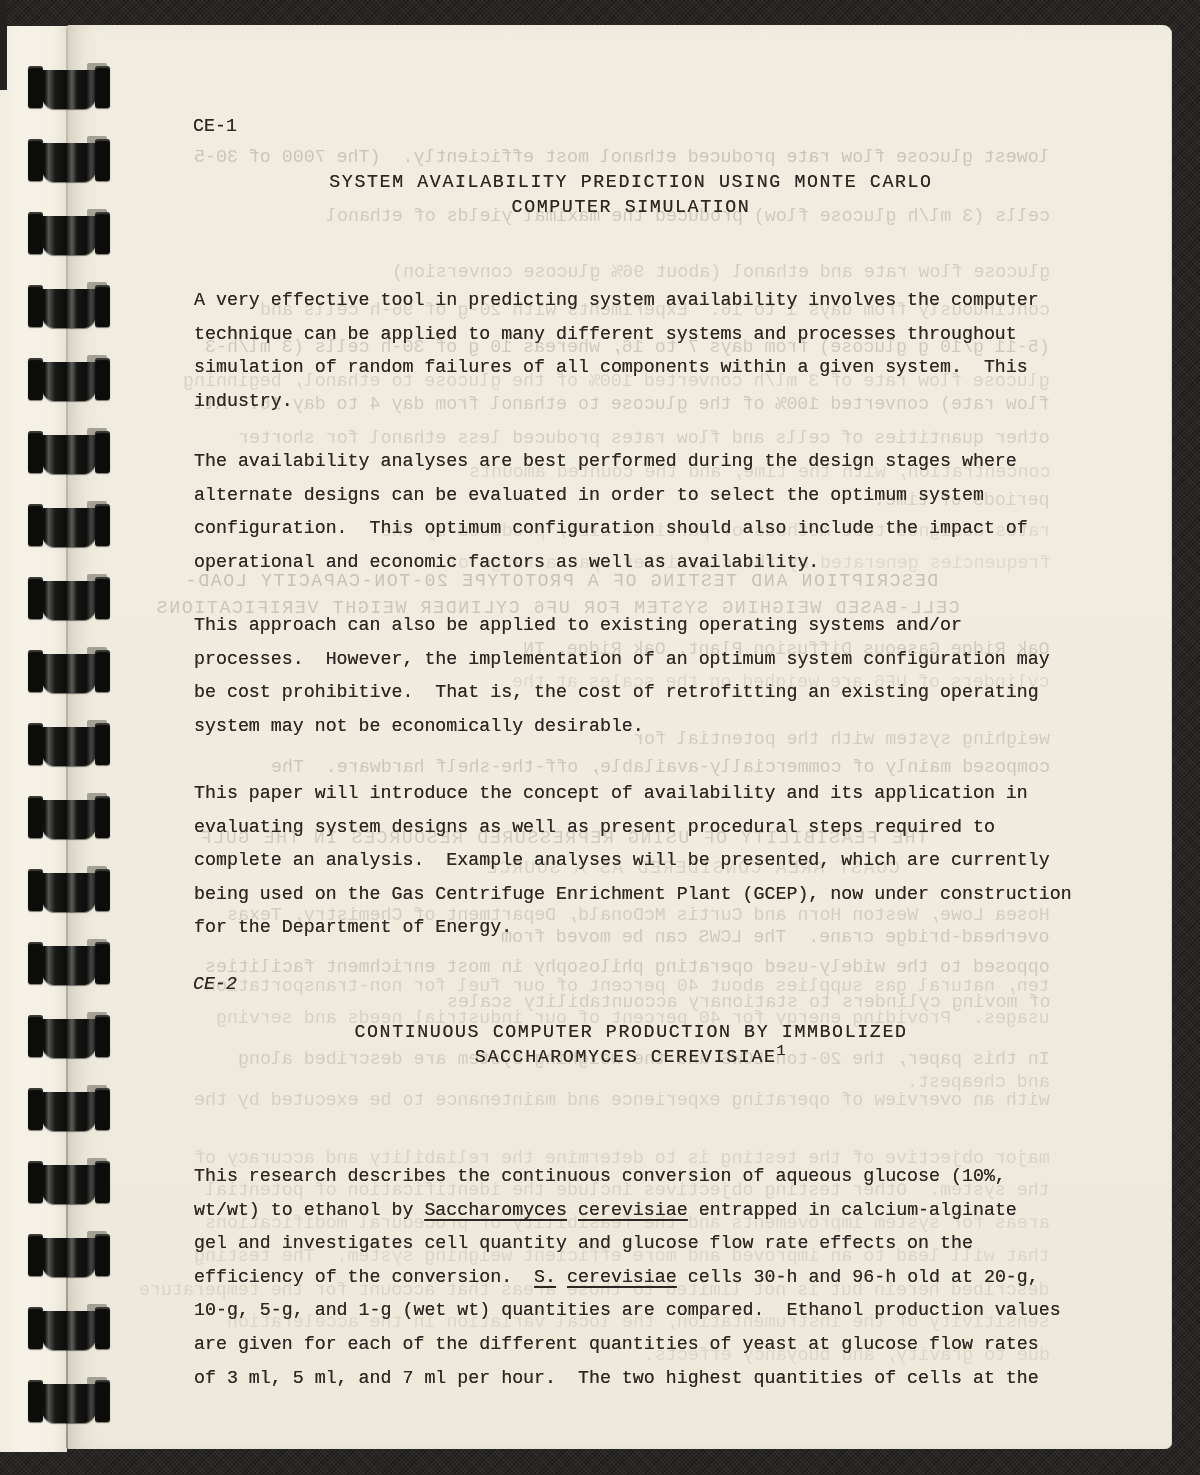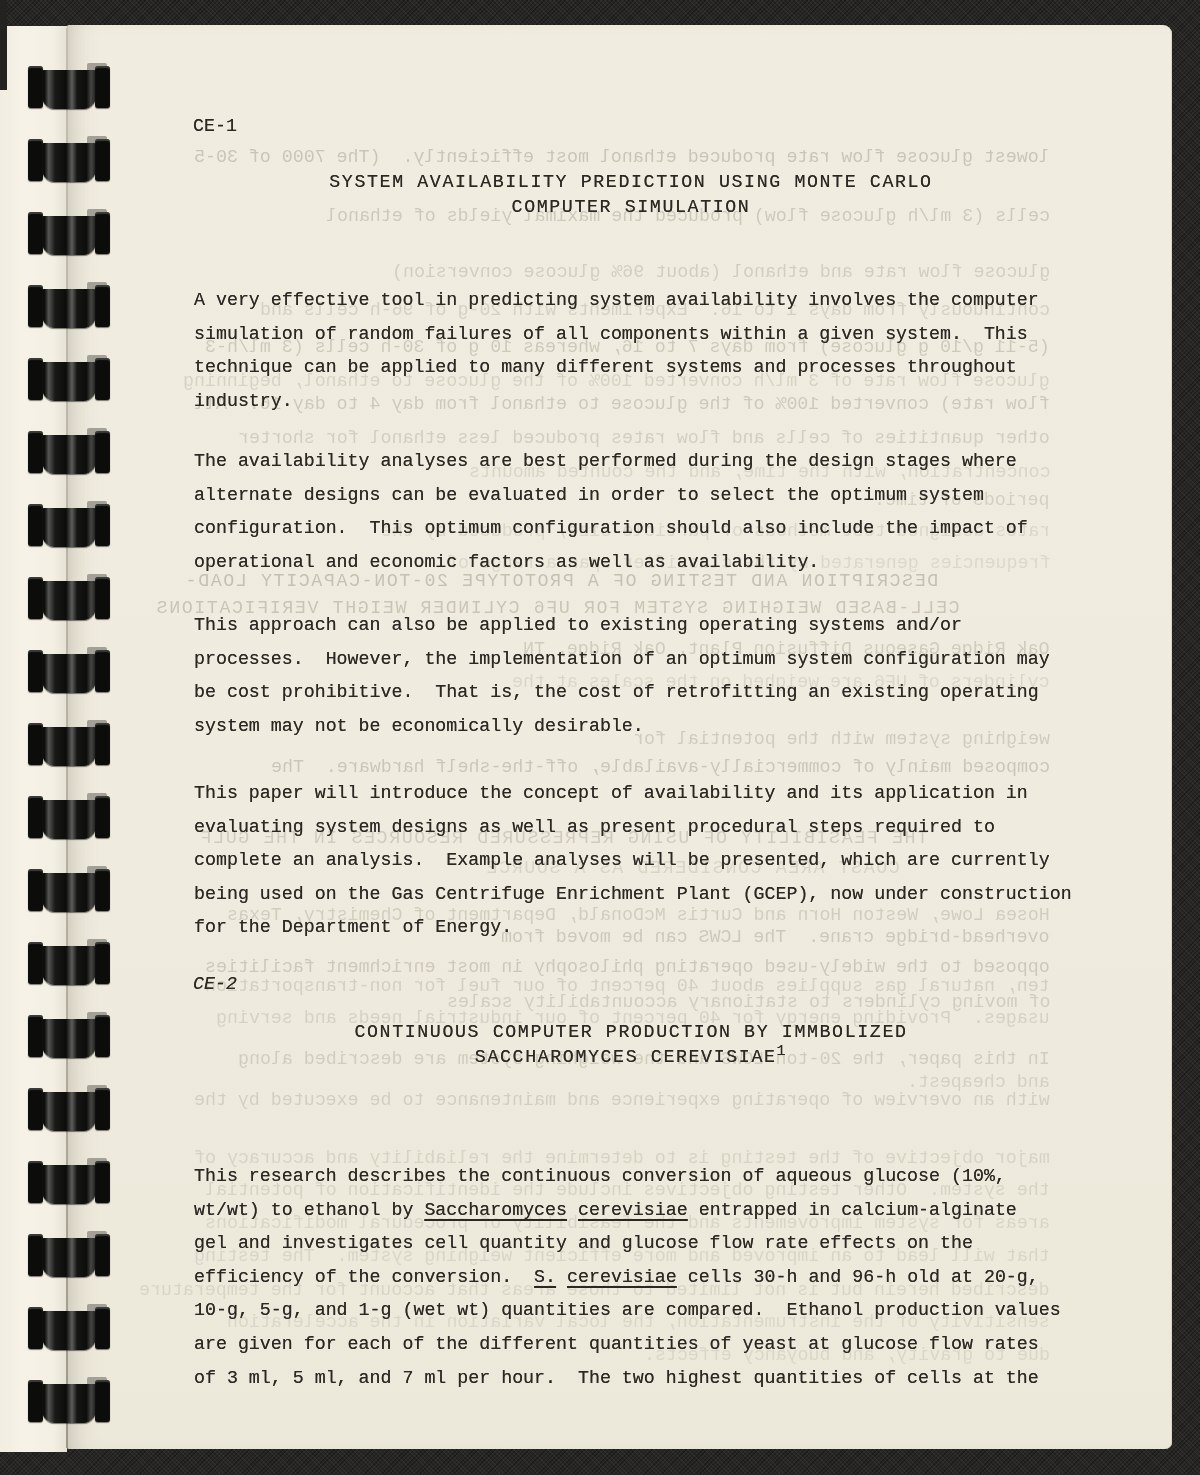--- a/index.html
+++ b/index.html
@@ -109,21 +109,21 @@
       <div class="ghost" style="top: 1280px; right: 150px; opacity: 0.18;">described herein but is not limited to those areas that account for the temperature</div>
       <div class="ghost" style="top: 1312px; right: 150px; opacity: 0.16;">sensitivity of the instrumentation, the local variation in the acceleration</div>
       <div class="ghost" style="top: 1345px; right: 150px; opacity: 0.16;">due to gravity, and buoyancy effects.</div>
     </div>
 
   <div class="typed" style="left:193px;top:116px;">CE-1</div>
 
   <div class="typed block title-block" style="left:195px;top:170px;width:872px;"><div class="tl">SYSTEM AVAILABILITY PREDICTION USING MONTE CARLO</div><div class="tl">COMPUTER SIMULATION</div></div>
 
 
-  <div class="typed block body-block" style="left:194px;top:284px;"><div class="tl">A very effective tool in predicting system availability involves the computer</div><div class="tl">simulation of random failures of all components within a given system.  This</div><div class="tl">technique can be applied to many different systems and processes throughout</div><div class="tl">industry.</div></div>
+  <div class="typed block body-block" style="left:194px;top:284px;"><div class="tl">A very effective tool in predicting system availability involves the computer</div><div class="tl">technique can be applied to many different systems and processes throughout</div><div class="tl">simulation of random failures of all components within a given system.  This</div><div class="tl">industry.</div></div>
   <div class="typed block body-block" style="left:194px;top:445px;"><div class="tl">The availability analyses are best performed during the design stages where</div><div class="tl">alternate designs can be evaluated in order to select the optimum system</div><div class="tl">configuration.  This optimum configuration should also include the impact of</div><div class="tl">operational and economic factors as well as availability.</div></div>
   <div class="typed block body-block" style="left:194px;top:609px;"><div class="tl">This approach can also be applied to existing operating systems and/or</div><div class="tl">processes.  However, the implementation of an optimum system configuration may</div><div class="tl">be cost prohibitive.  That is, the cost of retrofitting an existing operating</div><div class="tl">system may not be economically desirable.</div></div>
   <div class="typed block body-block" style="left:194px;top:777px;"><div class="tl">This paper will introduce the concept of availability and its application in</div><div class="tl">evaluating system designs as well as present procedural steps required to</div><div class="tl">complete an analysis.  Example analyses will be presented, which are currently</div><div class="tl">being used on the Gas Centrifuge Enrichment Plant (GCEP), now under construction</div><div class="tl">for the Department of Energy.</div></div>
 
   <div class="typed" style="left:193px;top:974px;font-style:italic;">CE-2</div>
 
   <div class="typed block title-block" style="left:195px;top:1020px;width:872px;"><div class="tl">CONTINUOUS COMPUTER PRODUCTION BY IMMBOLIZED</div><div class="tl"><span>SACCHAROMYCES CEREVISIAE</span><span class="sup">1</span></div></div>
 
   <div class="typed block authors-block" style="left:186px;top:1084px;"></div>
 

